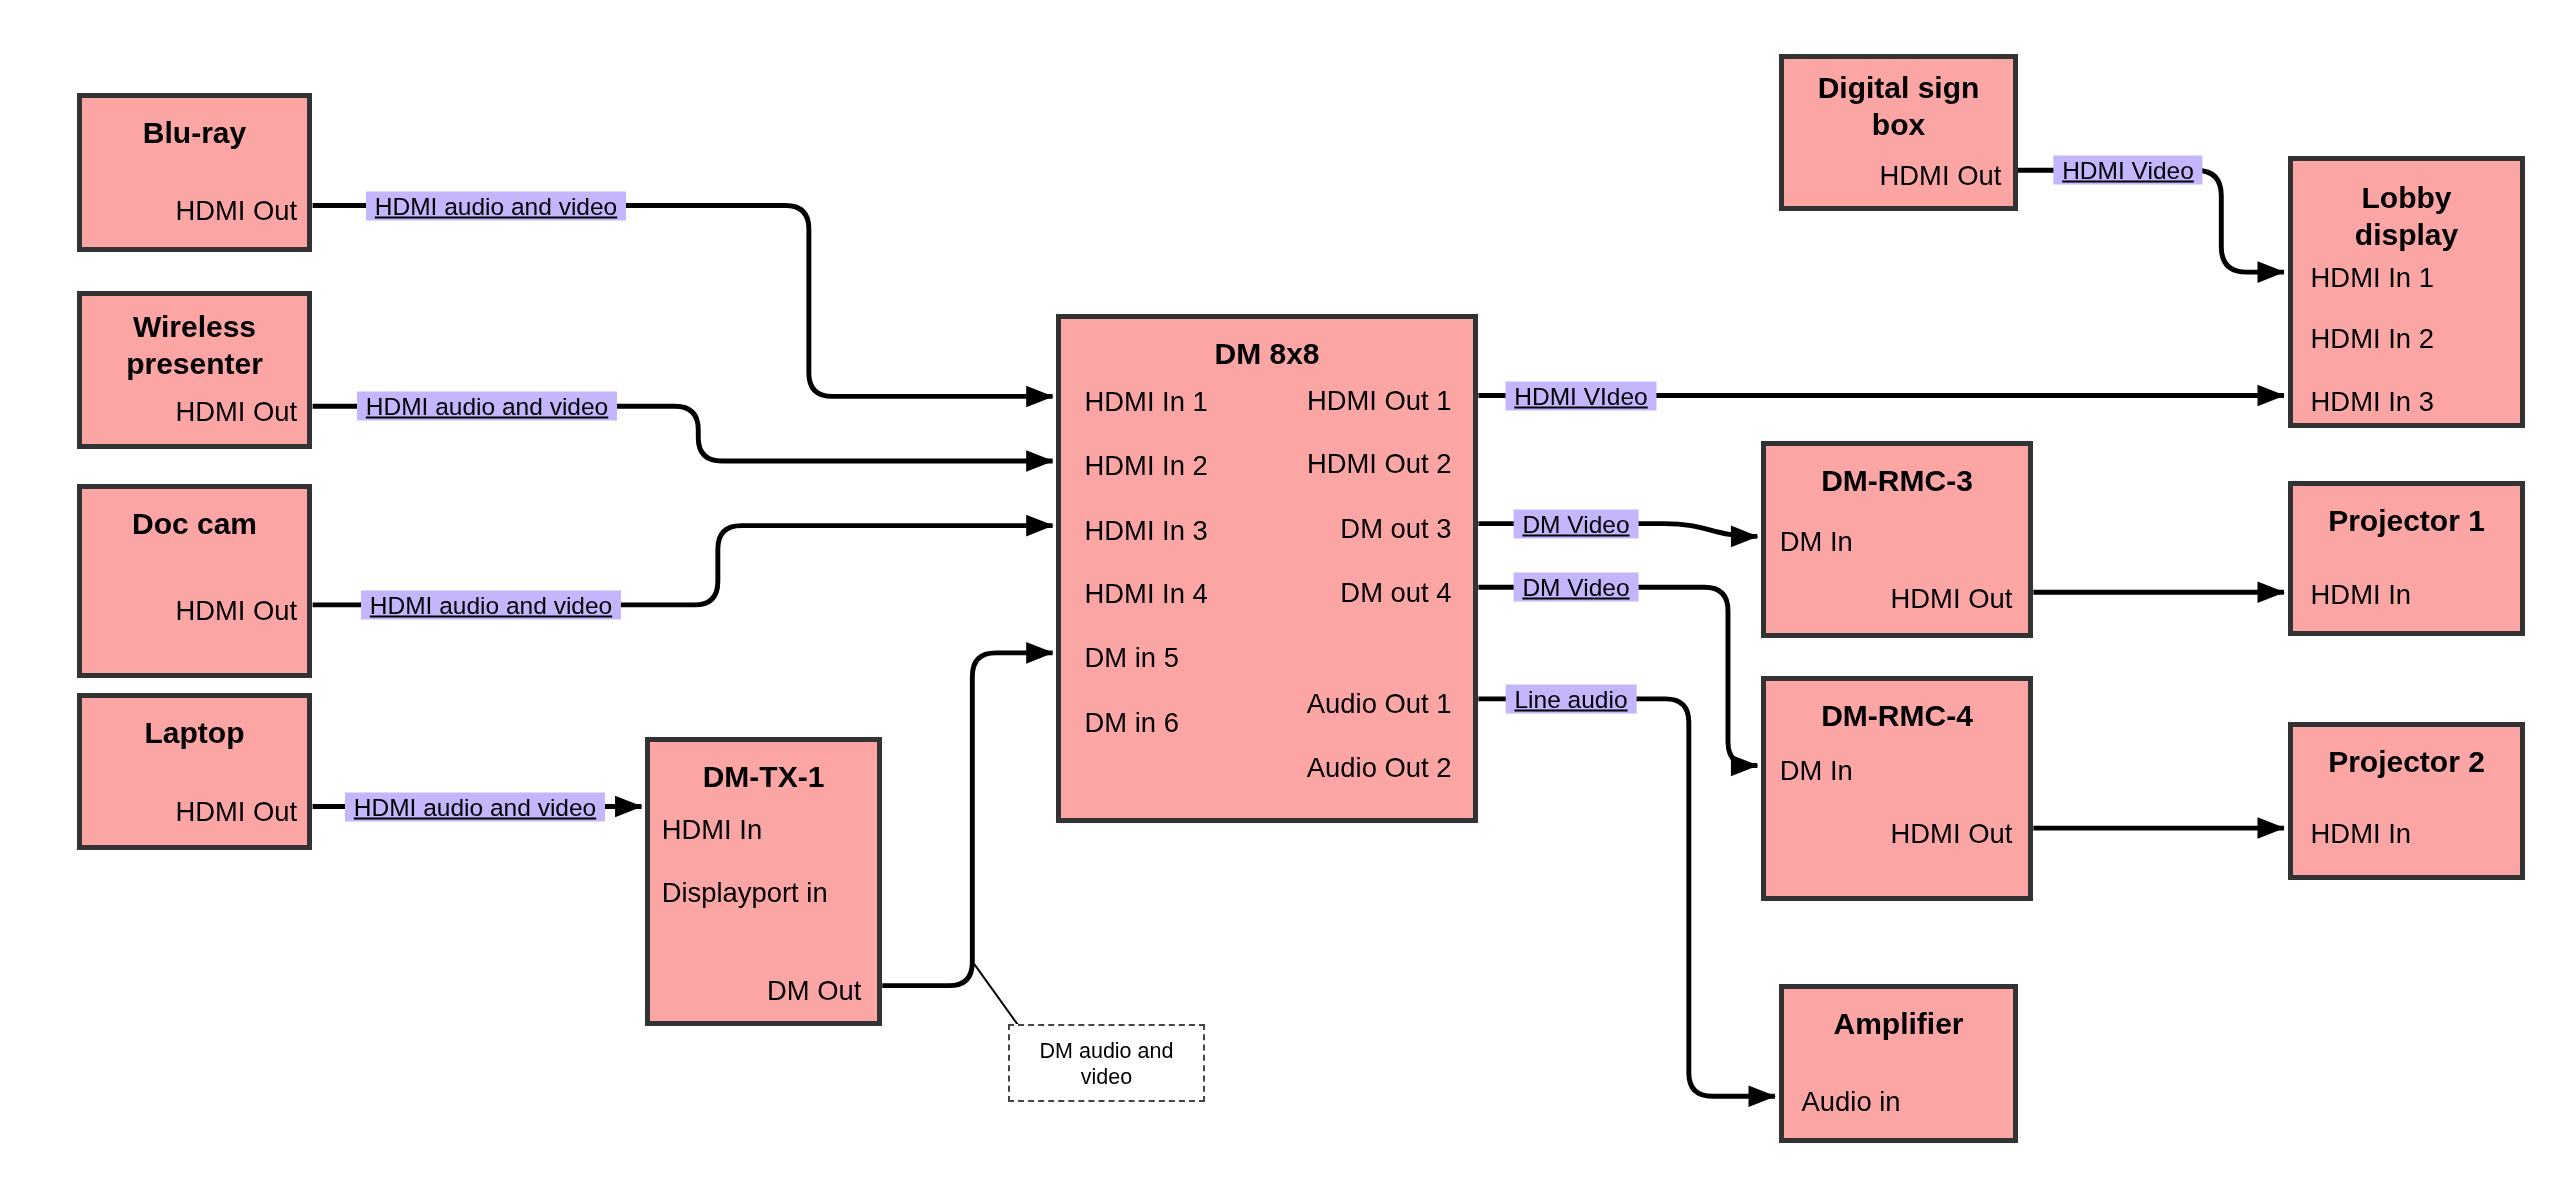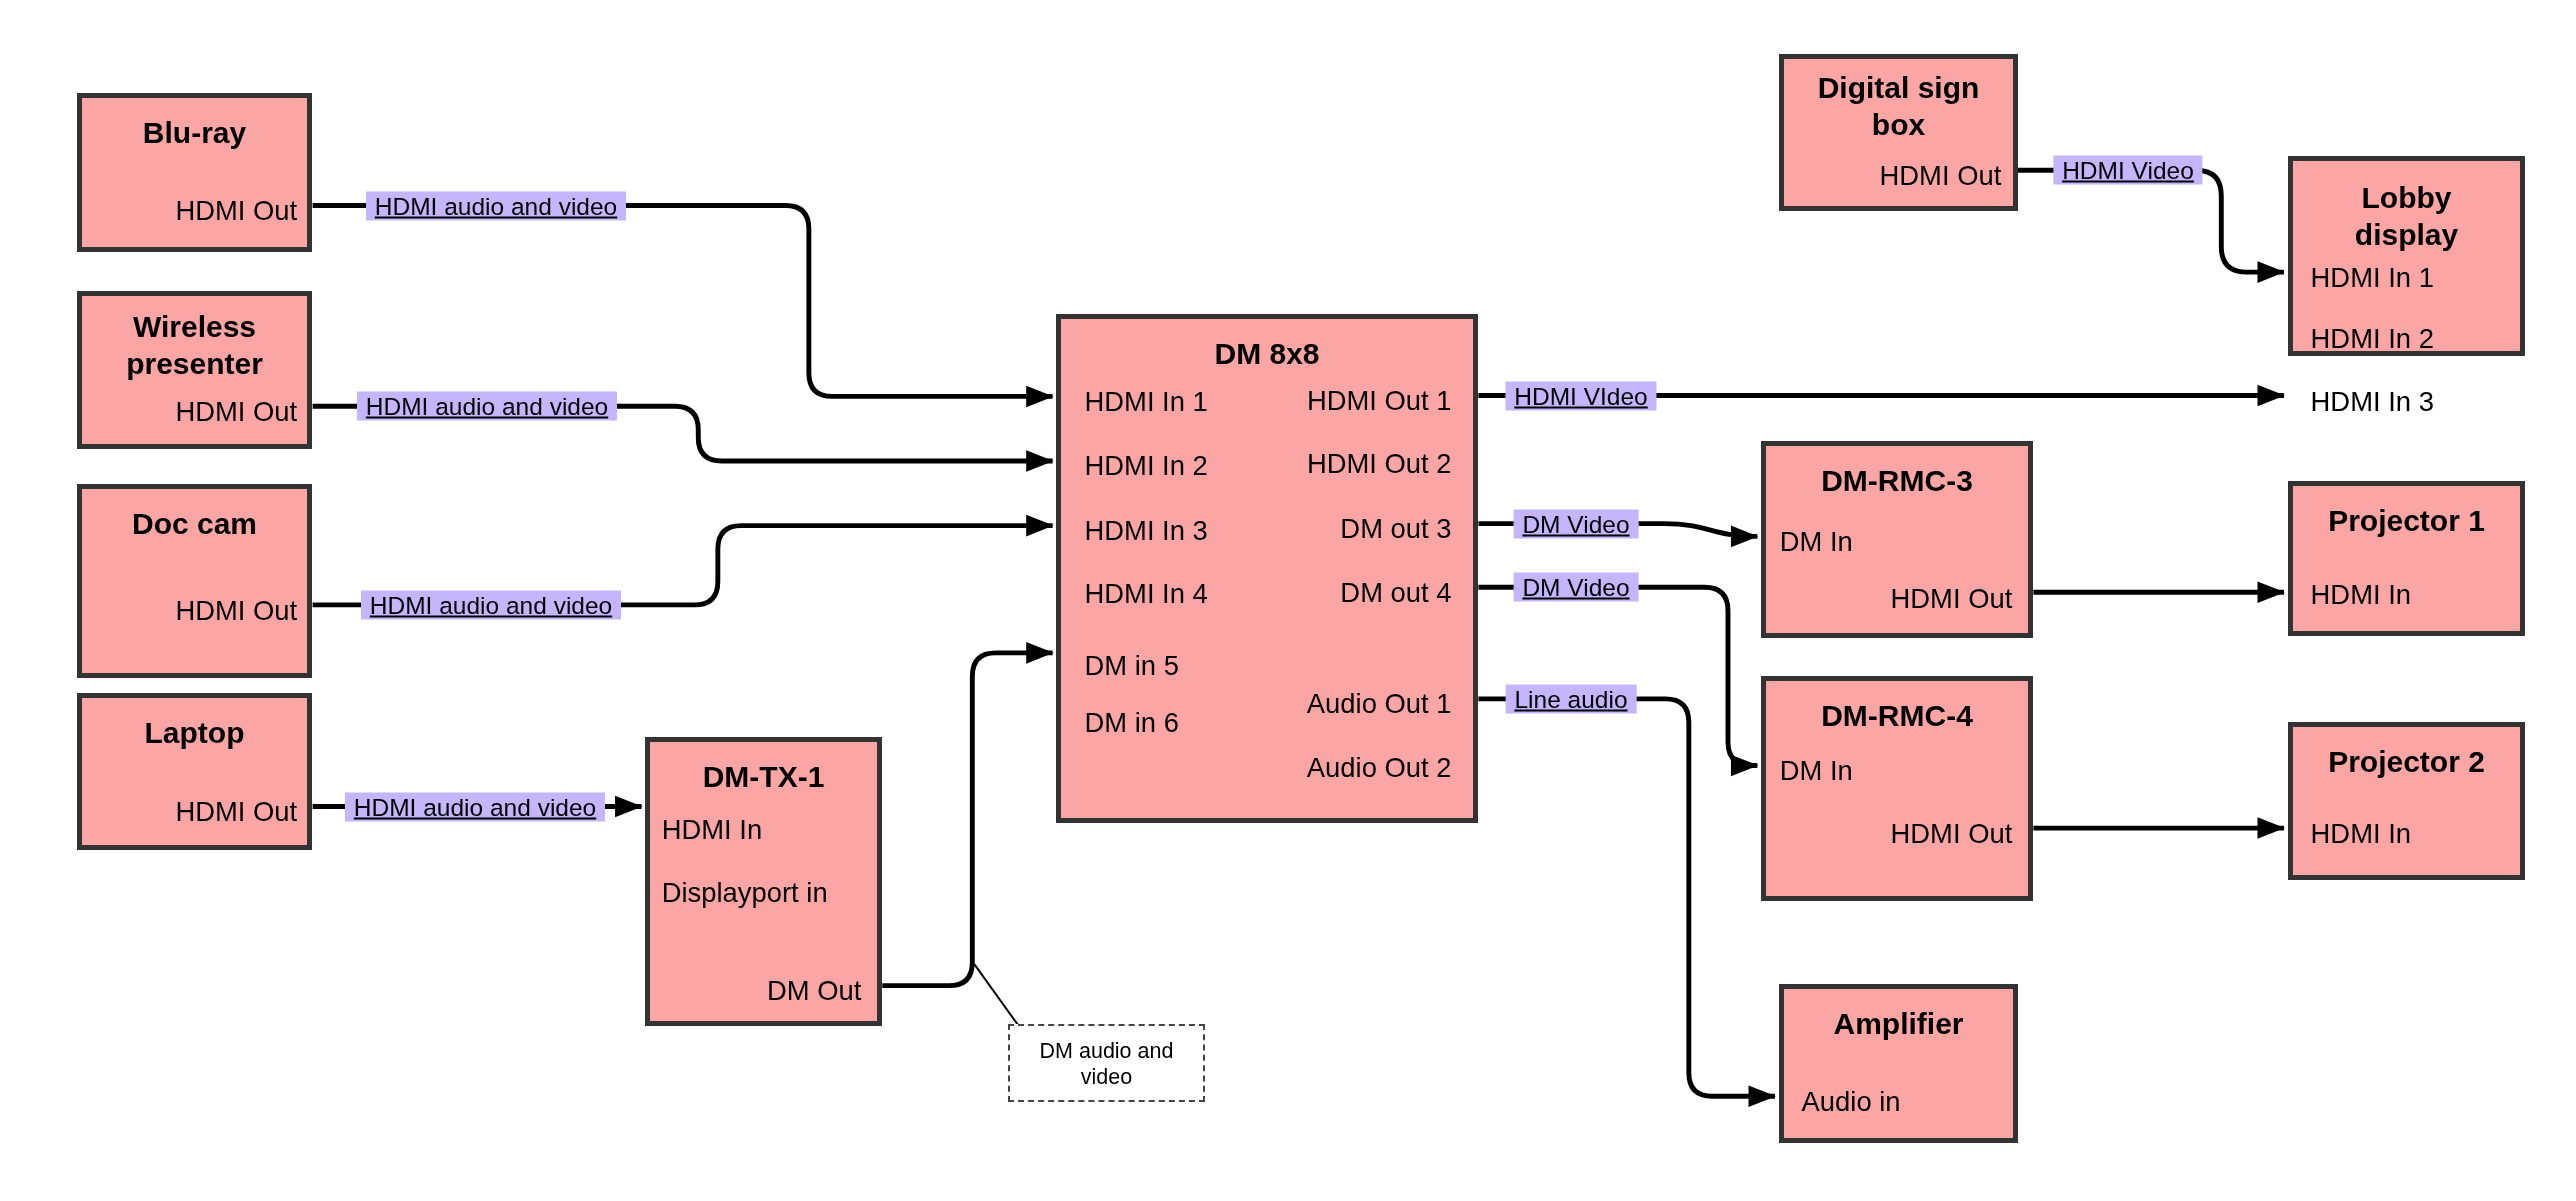--- a/index.html
+++ b/index.html
@@ -18,21 +18,21 @@
   .note{position:absolute;border:2px dashed #444;box-sizing:border-box;text-align:center;
         font-size:21.5px;line-height:26.4px;padding:11.7px 3.9px;z-index:3;background:#fff;}
   
   #n-bluray{left:77px;top:93px;width:235px;height:159px;}
   #n-wireless{left:77px;top:291px;width:235px;height:158px;}
   #n-doccam{left:77px;top:484px;width:235px;height:194px;}
   #n-laptop{left:77px;top:693px;width:235px;height:157px;}
   #n-dmtx1{left:645px;top:737px;width:237px;height:289px;}
   #n-dm8x8{left:1056px;top:314px;width:422px;height:509px;}
   #n-digitalsign{left:1779px;top:54px;width:239px;height:157px;}
-  #n-lobby{left:2288px;top:156px;width:237px;height:200px;}
+  #n-lobby{left:2288px;top:156px;width:237px;height:272px;}
   #n-rmc3{left:1761px;top:441px;width:272px;height:197px;}
   #n-proj1{left:2288px;top:481px;width:237px;height:155px;}
   #n-rmc4{left:1761px;top:676px;width:272px;height:225px;}
   #n-proj2{left:2288px;top:722px;width:237px;height:158px;}
   #n-amp{left:1779px;top:984px;width:239px;height:159px;}
   #n-note{left:1008px;top:1024px;width:197px;height:78px;}
 </style>
 </head>
 <body>
 
@@ -87,21 +87,21 @@
     <span class="port" style="top:135px;left:11.7px">Displayport in</span>
     <span class="port" style="top:233px;right:15.7px">DM Out</span>
   </div>
 
   <div class="node" id="n-dm8x8">
     <div class="title">DM 8x8</div>
     <span class="port" style="top:67px;left:23.5px">HDMI In 1</span>
     <span class="port" style="top:131px;left:23.5px">HDMI In 2</span>
     <span class="port" style="top:196px;left:23.5px">HDMI In 3</span>
     <span class="port" style="top:259px;left:23.5px">HDMI In 4</span>
-    <span class="port" style="top:331px;left:23.5px">DM in 5</span>
+    <span class="port" style="top:323px;left:23.5px">DM in 5</span>
     <span class="port" style="top:388px;left:23.5px">DM in 6</span>
     <span class="port" style="top:66px;right:21.5px">HDMI Out 1</span>
     <span class="port" style="top:129px;right:21.5px">HDMI Out 2</span>
     <span class="port" style="top:194px;right:21.5px">DM out 3</span>
     <span class="port" style="top:258px;right:21.5px">DM out 4</span>
     <span class="port" style="top:369px;right:21.5px">Audio Out 1</span>
     <span class="port" style="top:433px;right:21.5px">Audio Out 2</span>
   </div>
 
   <div class="node" id="n-digitalsign">

